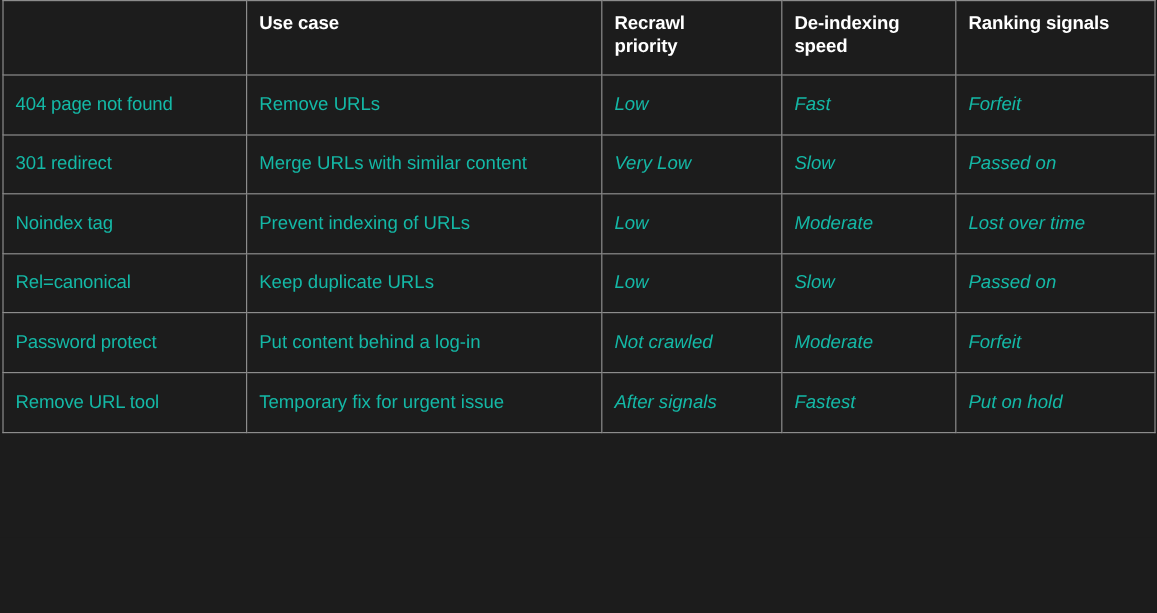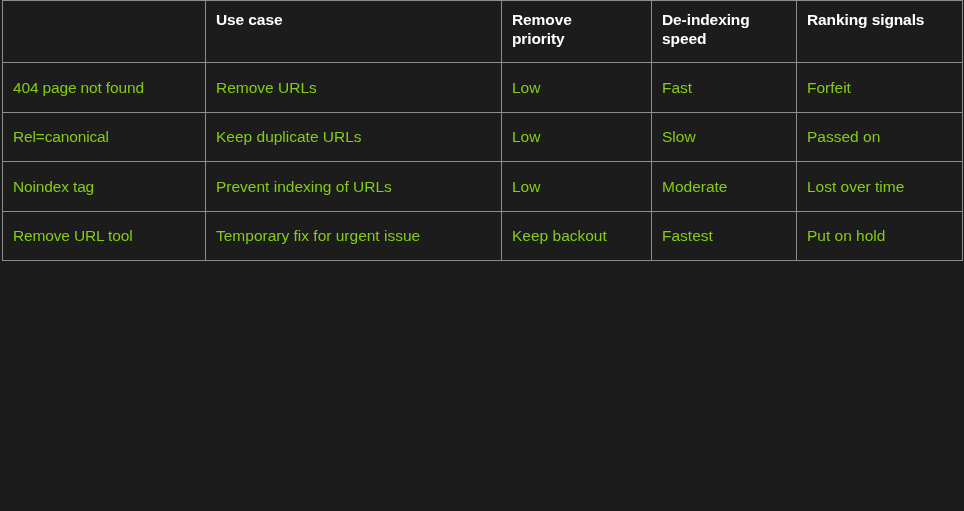--- a/index.html
+++ b/index.html
@@ -36,21 +36,21 @@
   table.seo-table td,
   table.seo-table th {
     border: 1px solid #8c8c8c;
     background: #1c1c1c;
     padding: 0 10px;
     vertical-align: middle;
     text-align: left;
     font-weight: normal;
     font-size: 15.5px;
     line-height: 1.25;
-    color: #84cc16;
+    color: #14b8a6;
     box-sizing: border-box;
     overflow: hidden;
   }
 
   
   col.c0 { width: 203px; }
   col.c1 { width: 296px; }
   col.c2 { width: 150px; }
   col.c3 { width: 145px; }
   col.c4 { width: 166px; }
@@ -88,20 +88,21 @@
     letter-spacing: -0.15px;
   }
 
   td.usecase-cell {
     color: #d6d6d6;
     font-size: 15.5px;
   }
 
   td.value-cell {
     font-size: 15.5px;
+    font-style: italic;
   }
 
   .v-yellow { color: #f2ea4c; }
   .v-green  { color: #3ad62e; }
   .v-red    { color: #e8332b; }
 
   .hdr-line { display: block; }
 </style>
 </head>
 <body>
@@ -115,56 +116,70 @@
       <col class="c3">
       <col class="c4">
     </colgroup>
     <thead>
       <tr class="header-row">
         <td class="corner-cell"></td>
         <th>
           <span class="hdr-line">Use case</span>
         </th>
         <th>
-          <span class="hdr-line">Remove</span>
+          <span class="hdr-line">Recrawl</span>
           <span class="hdr-line">priority</span>
         </th>
         <th>
           <span class="hdr-line">De-indexing</span>
           <span class="hdr-line">speed</span>
         </th>
         <th>
           <span class="hdr-line">Ranking signals</span>
         </th>
       </tr>
     </thead>
     <tbody id="table-body">
         <tr class="body-row">
           <td class="label-cell">404 page not found</td>
           <td class="usecase-cell">Remove URLs</td>
           <td class="value-cell v-yellow">Low</td>
           <td class="value-cell v-green">Fast</td>
           <td class="value-cell v-red">Forfeit</td>
         </tr>
         <tr class="body-row">
-          <td class="label-cell">Rel=canonical</td>
-          <td class="usecase-cell">Keep duplicate URLs</td>
-          <td class="value-cell v-yellow">Low</td>
+          <td class="label-cell">301 redirect</td>
+          <td class="usecase-cell">Merge URLs with similar content</td>
+          <td class="value-cell v-yellow">Very Low</td>
           <td class="value-cell v-yellow">Slow</td>
           <td class="value-cell v-green">Passed on</td>
         </tr>
         <tr class="body-row">
           <td class="label-cell">Noindex tag</td>
           <td class="usecase-cell">Prevent indexing of URLs</td>
           <td class="value-cell v-yellow">Low</td>
           <td class="value-cell v-yellow">Moderate</td>
           <td class="value-cell v-red">Lost over time</td>
         </tr>
         <tr class="body-row">
+          <td class="label-cell">Rel=canonical</td>
+          <td class="usecase-cell">Keep duplicate URLs</td>
+          <td class="value-cell v-yellow">Low</td>
+          <td class="value-cell v-yellow">Slow</td>
+          <td class="value-cell v-green">Passed on</td>
+        </tr>
+        <tr class="body-row">
+          <td class="label-cell">Password protect</td>
+          <td class="usecase-cell">Put content behind a log-in</td>
+          <td class="value-cell v-green">Not crawled</td>
+          <td class="value-cell v-yellow">Moderate</td>
+          <td class="value-cell v-red">Forfeit</td>
+        </tr>
+        <tr class="body-row">
           <td class="label-cell">Remove URL tool</td>
           <td class="usecase-cell">Temporary fix for urgent issue</td>
-          <td class="value-cell v-red">Keep backout</td>
+          <td class="value-cell v-red">After signals</td>
           <td class="value-cell v-green">Fastest</td>
           <td class="value-cell v-yellow">Put on hold</td>
         </tr>
       </tbody>
   </table>
 </div>
 
 </body></html>

